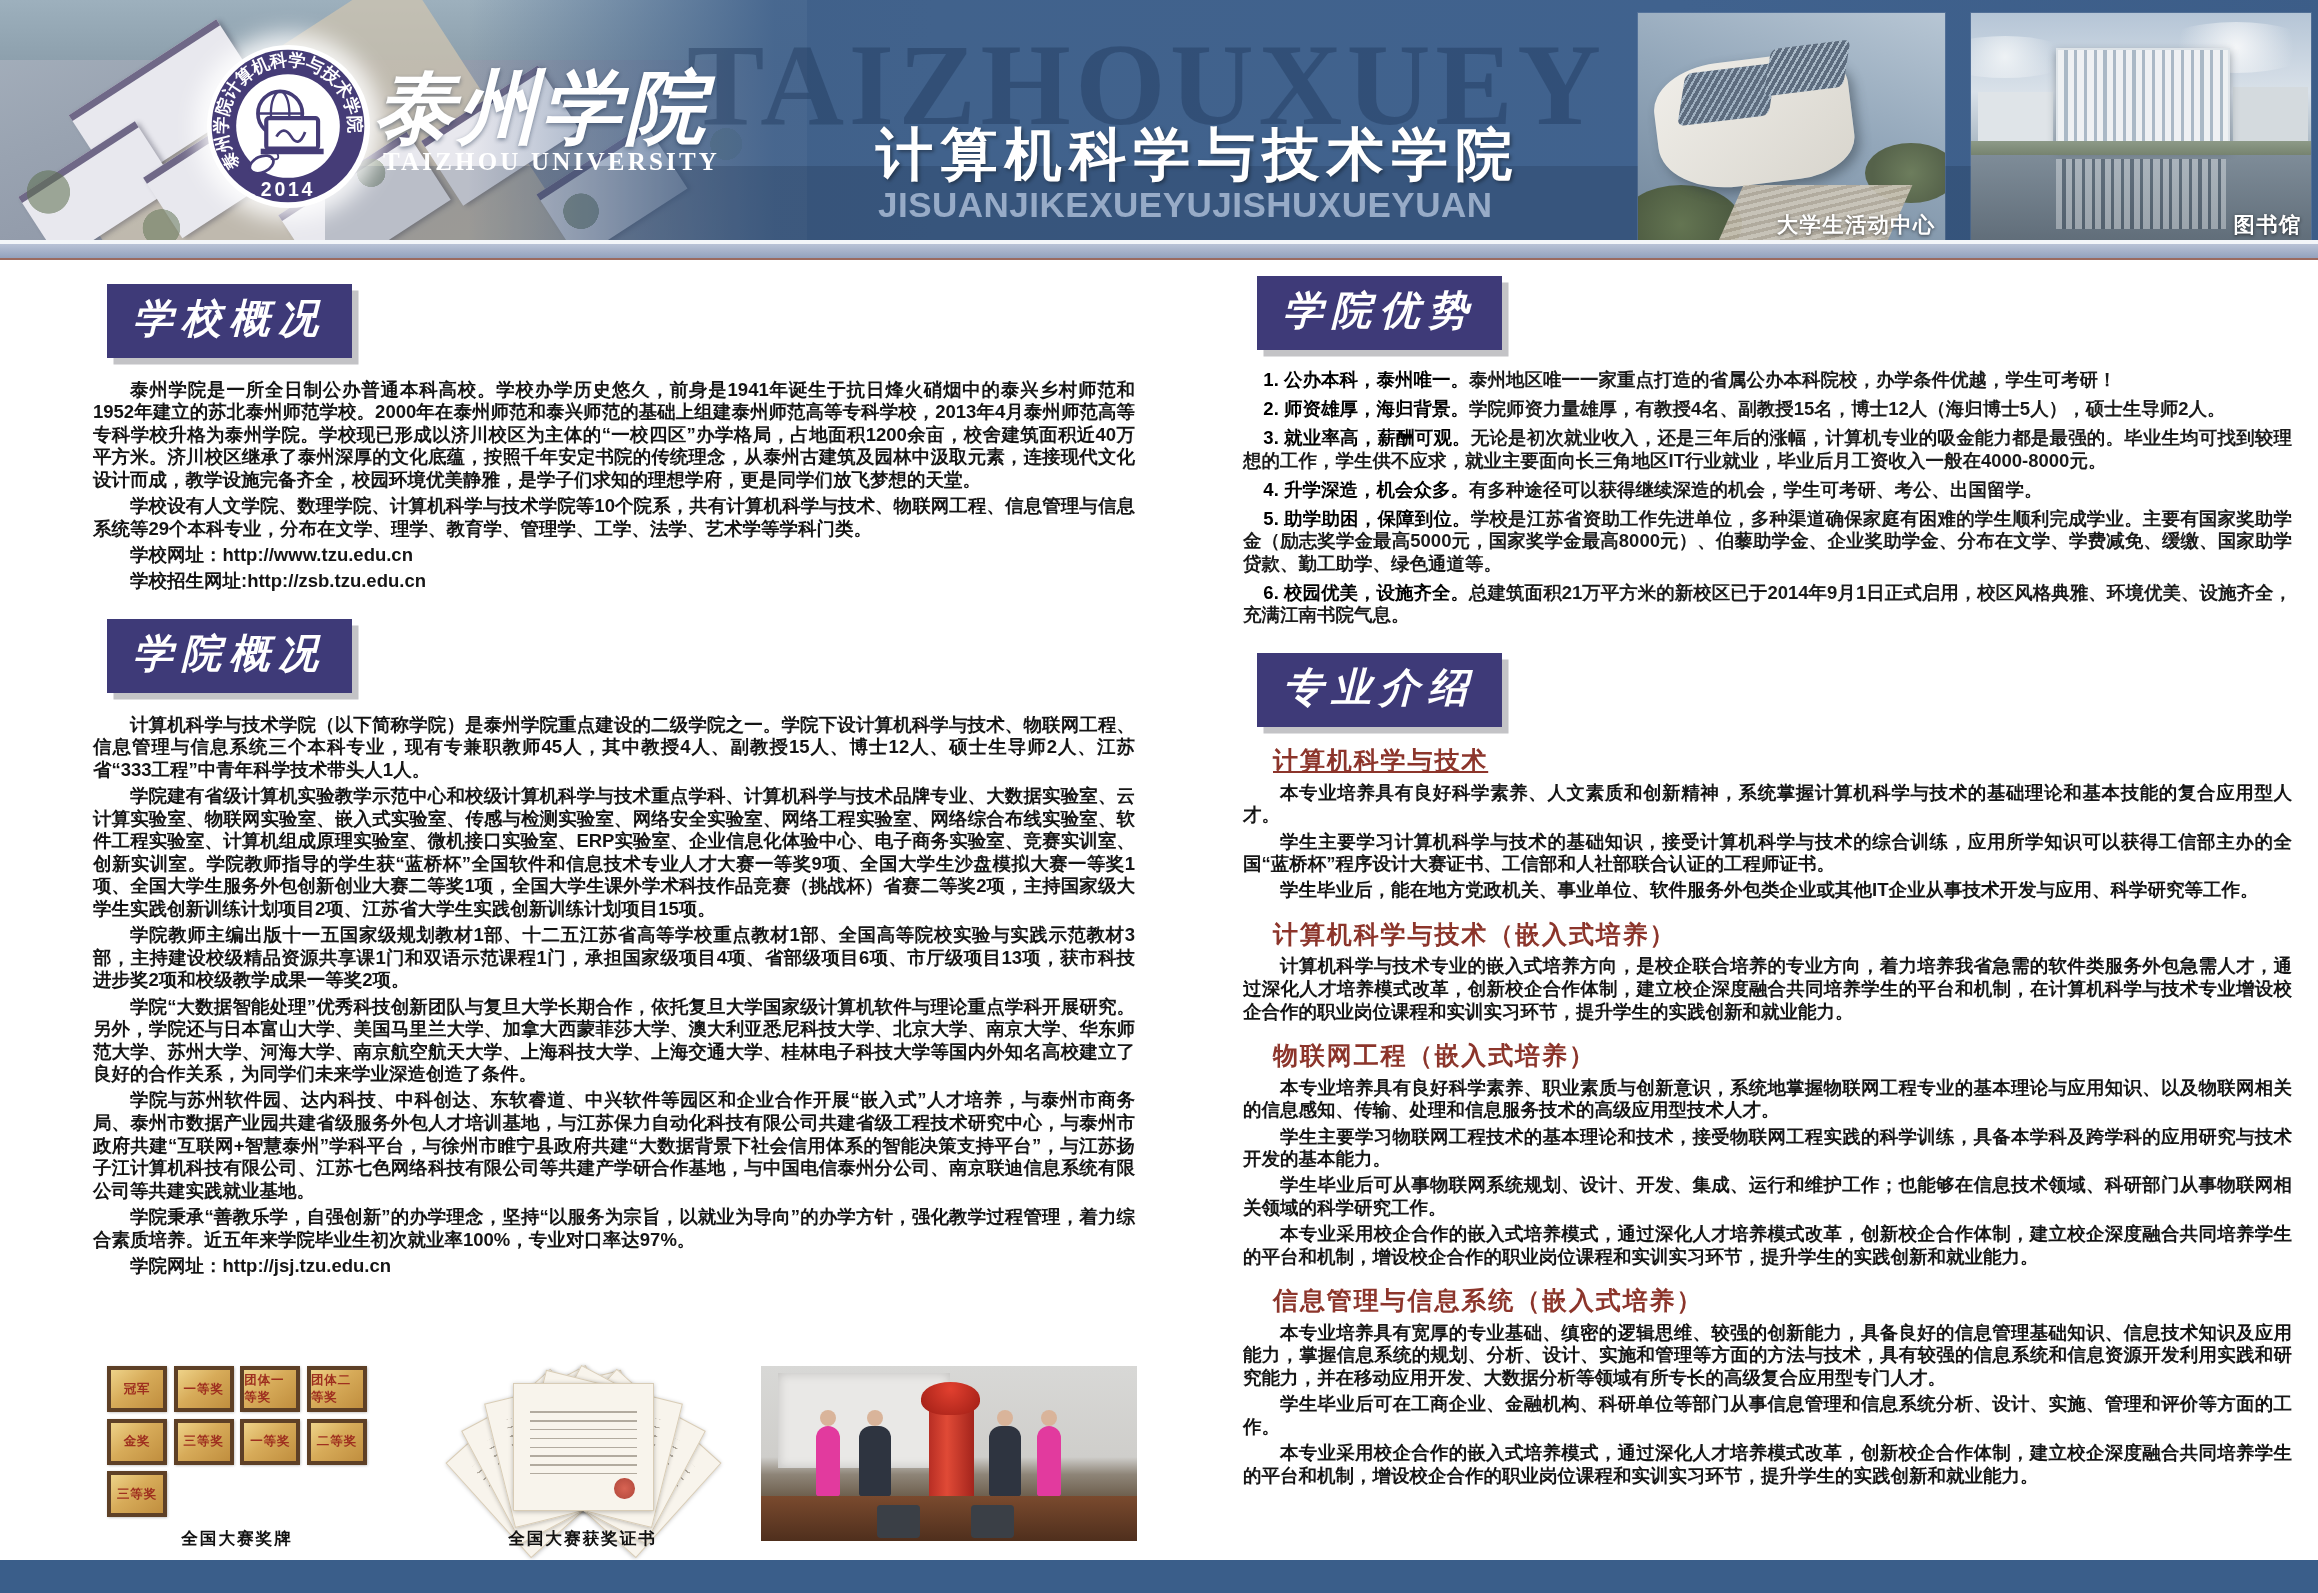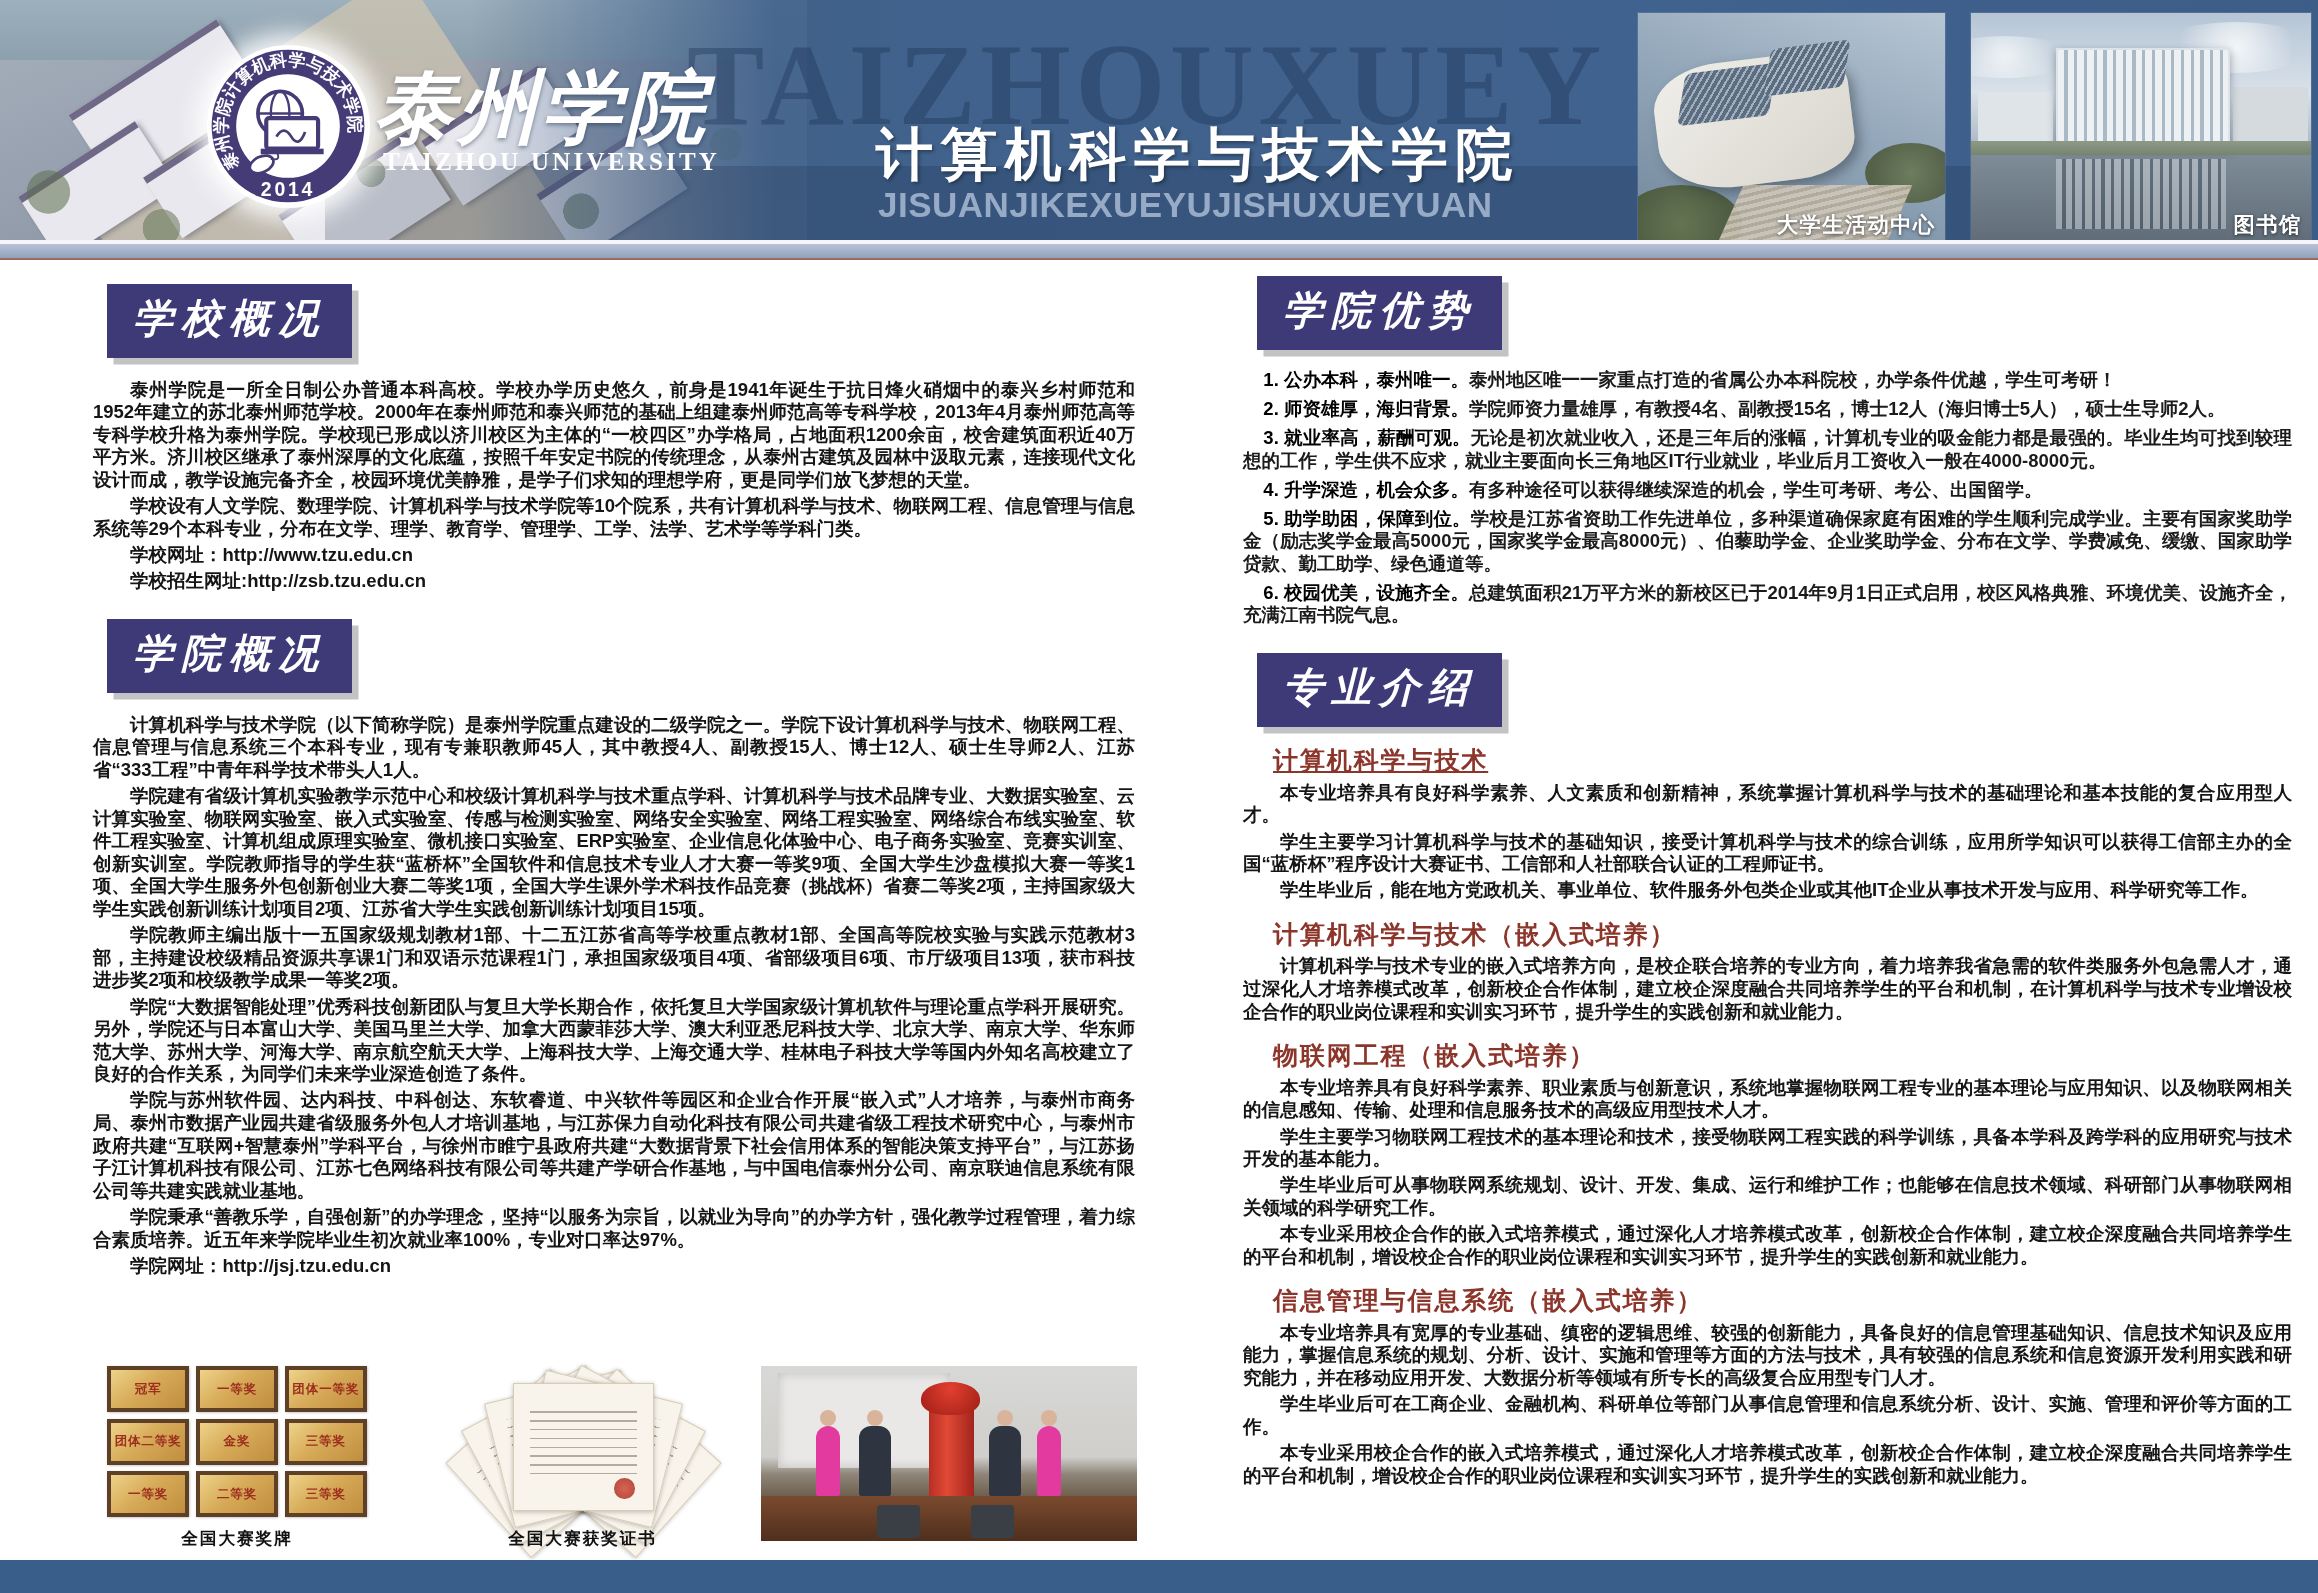--- a/index.html
+++ b/index.html
@@ -110,21 +110,21 @@
   .majors{margin-top:16.7px;}
   .majors h3{margin:16px 0 4.6px 30px;font-size:25px;font-weight:700;color:#8c352b;letter-spacing:1.9px;}
   .majors section:first-child h3{margin-top:0;text-decoration:underline;}
   .majors p{margin:0;font-size:18.5px;line-height:1.22;font-weight:700;color:#151515;
             text-align:justify;text-indent:2em;}
   .majors p + p{margin-top:3.7px;}
 
   
   #gallery{position:absolute;left:107px;top:1366px;width:1029px;height:204px;}
   .awards{position:absolute;left:0;top:0;width:260px;height:151px;display:grid;
-          grid-template-columns:repeat(3,1fr);grid-template-rows:repeat(3,1fr);gap:6.5px;}
+          grid-template-columns:repeat(4,1fr);grid-template-rows:repeat(3,1fr);gap:6.5px;}
   .plq{border:4.2px solid #5e4026;background:linear-gradient(140deg,#eed389 0%,#d7ab59 45%,#c08e3e 100%);
        display:flex;align-items:center;justify-content:center;box-shadow:0.9px 1.4px 2.8px rgba(0,0,0,.35);}
   .plq span{color:#9e2f1f;font-size:12.5px;font-weight:700;letter-spacing:0.9px;}
   .gal-cap{position:absolute;top:161px;font-size:16.7px;font-weight:600;color:#111;text-align:center;
            font-family:"Liberation Serif",serif;letter-spacing:1.9px;}
   #cap1{left:0;width:260px;}
   #cap2{left:325px;width:301px;}
   .certs{position:absolute;left:325px;top:0;width:301px;height:153px;}
   .cert{position:absolute;left:81px;top:16.7px;width:139px;height:126px;background:#f8f4ec;
         border:0.9px solid #d8ccb6;transform-origin:50% 100%;box-shadow:0 0.9px 4.6px rgba(0,0,0,.25);}

